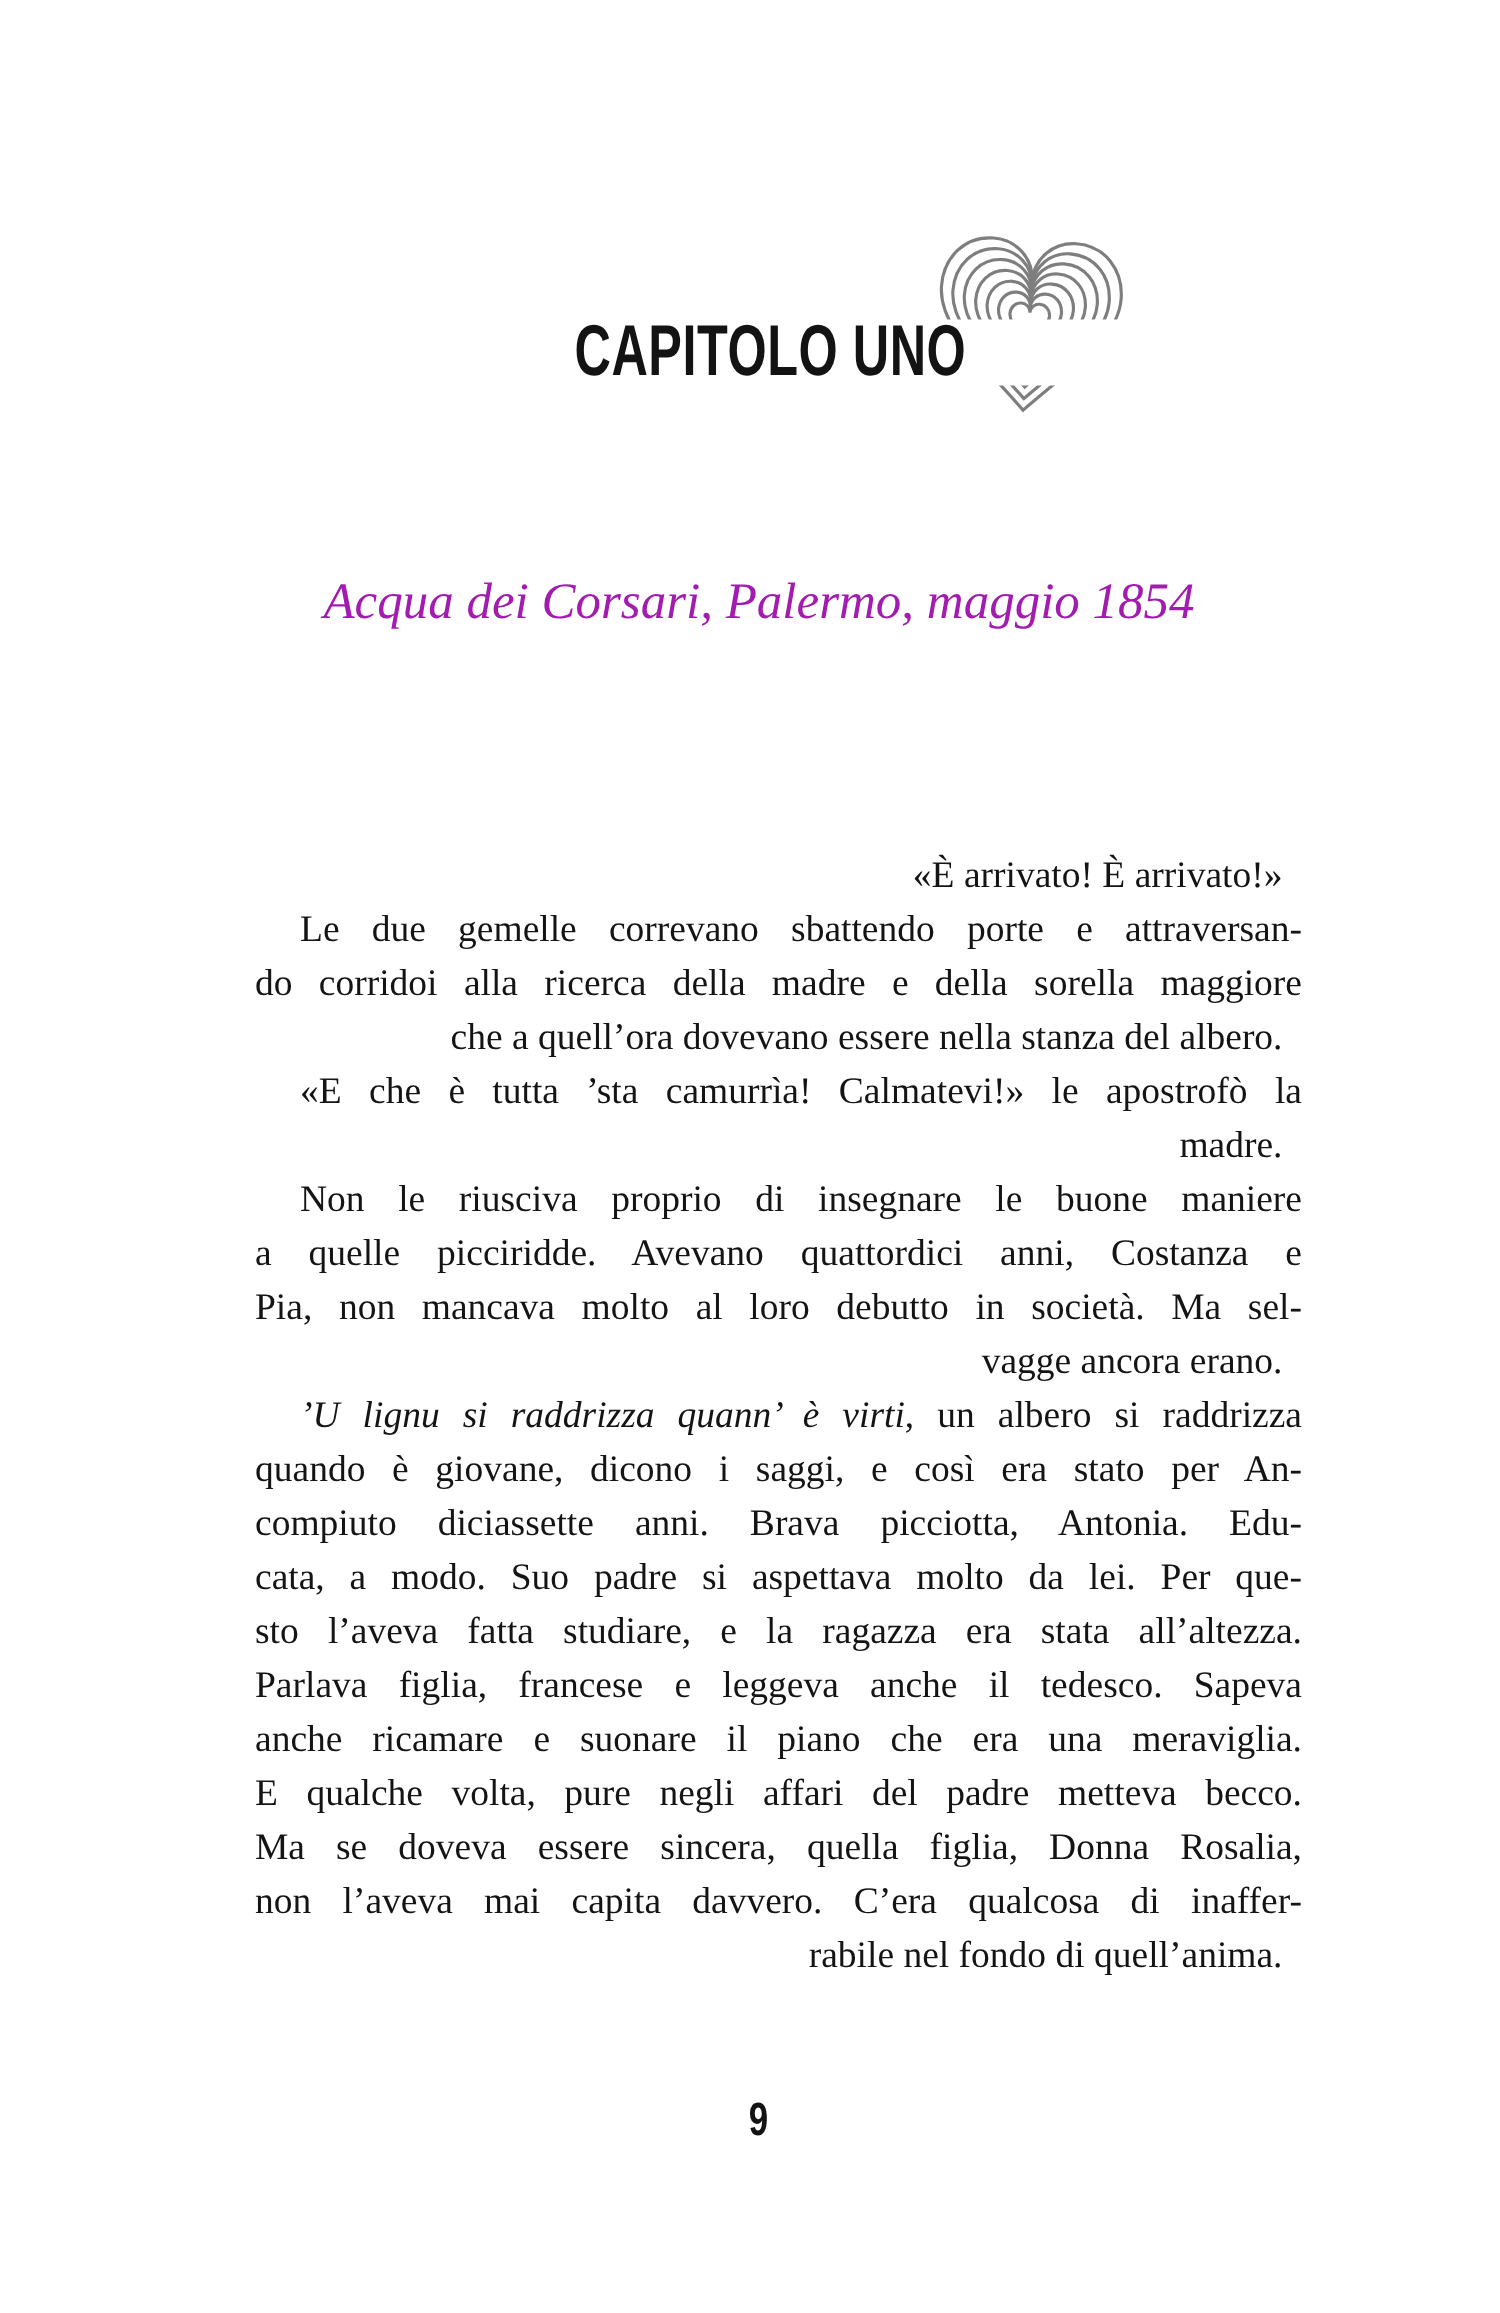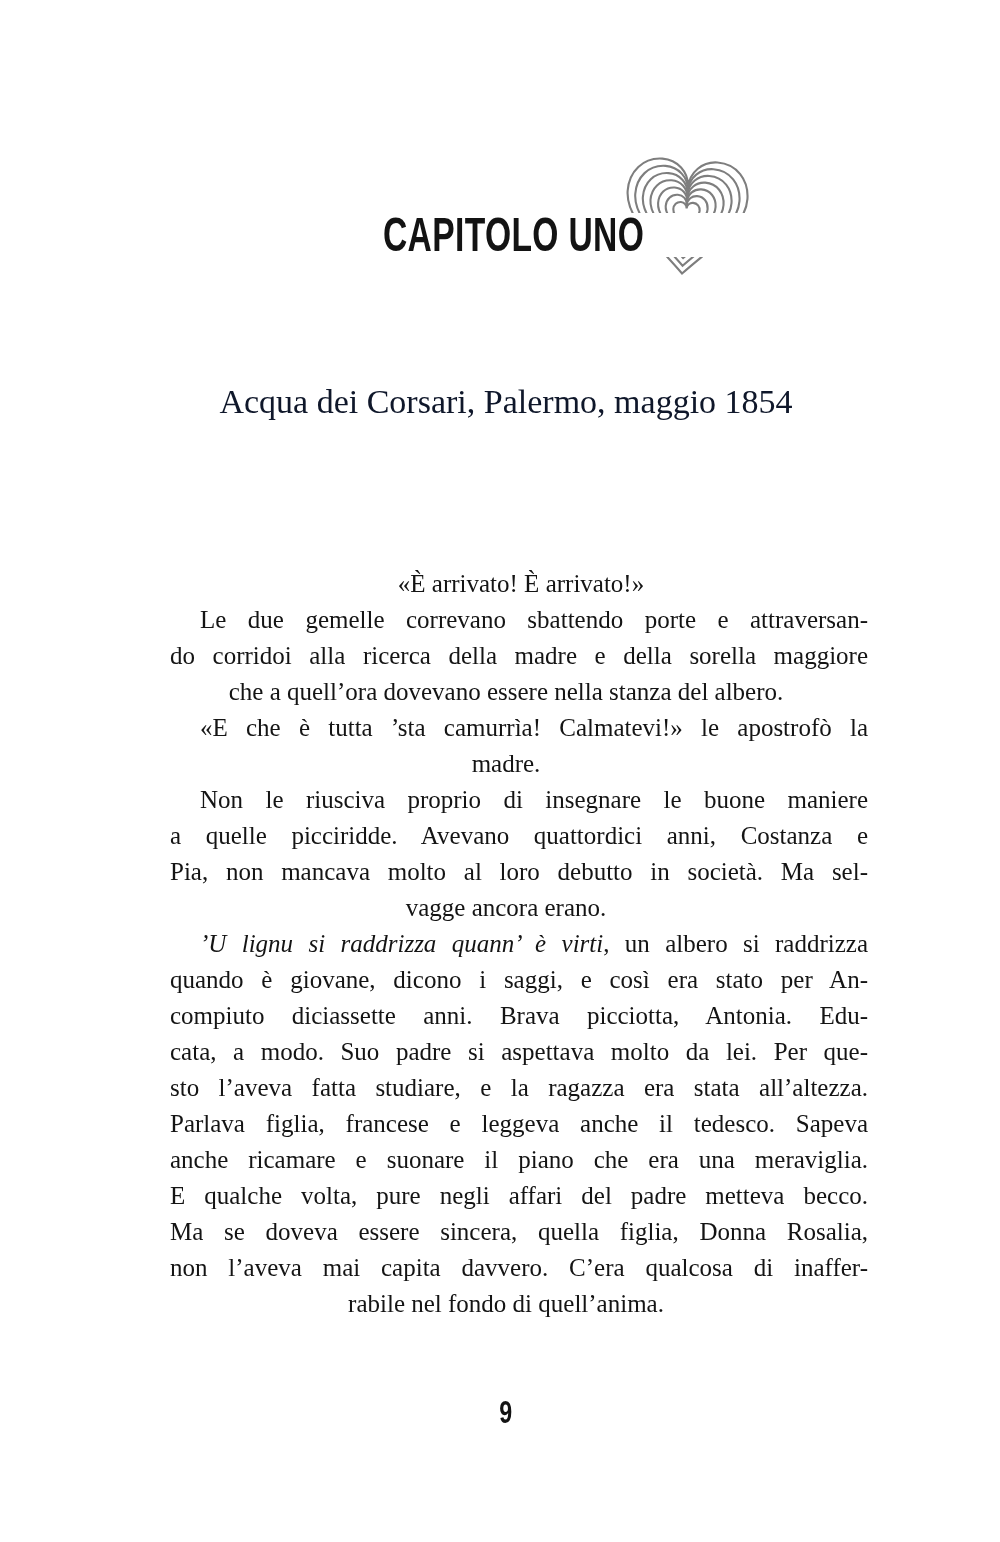--- a/index.html
+++ b/index.html
@@ -53,40 +53,41 @@
     color: #131313;
   }
 
   
   .dateline {
     position: absolute;
     left: 157px;
     top: 379px;
     width: 698px;
     text-align: center;
+    font-style: italic;
     font-size: 34px;
     line-height: 46px;
-    color: #0f172a;
+    color: #a21caf;
     white-space: nowrap;
   }
 
   
   .body-text {
     position: absolute;
     left: 157px;
     top: 566px;
     width: 698px;
     font-size: 25px;
     line-height: 36px;
     color: #141414;
   }
   .body-text .line {
     width: 698px;
     white-space: normal;
-    text-align: center;
+    text-align: right;
   }
   .body-text .line.just {
     text-align: justify;
     text-align-last: justify;
     margin-left: 13px;
   }
   .body-text .line.indent { text-indent: 30px; }
   .body-text .it { font-style: italic; }
 
   

